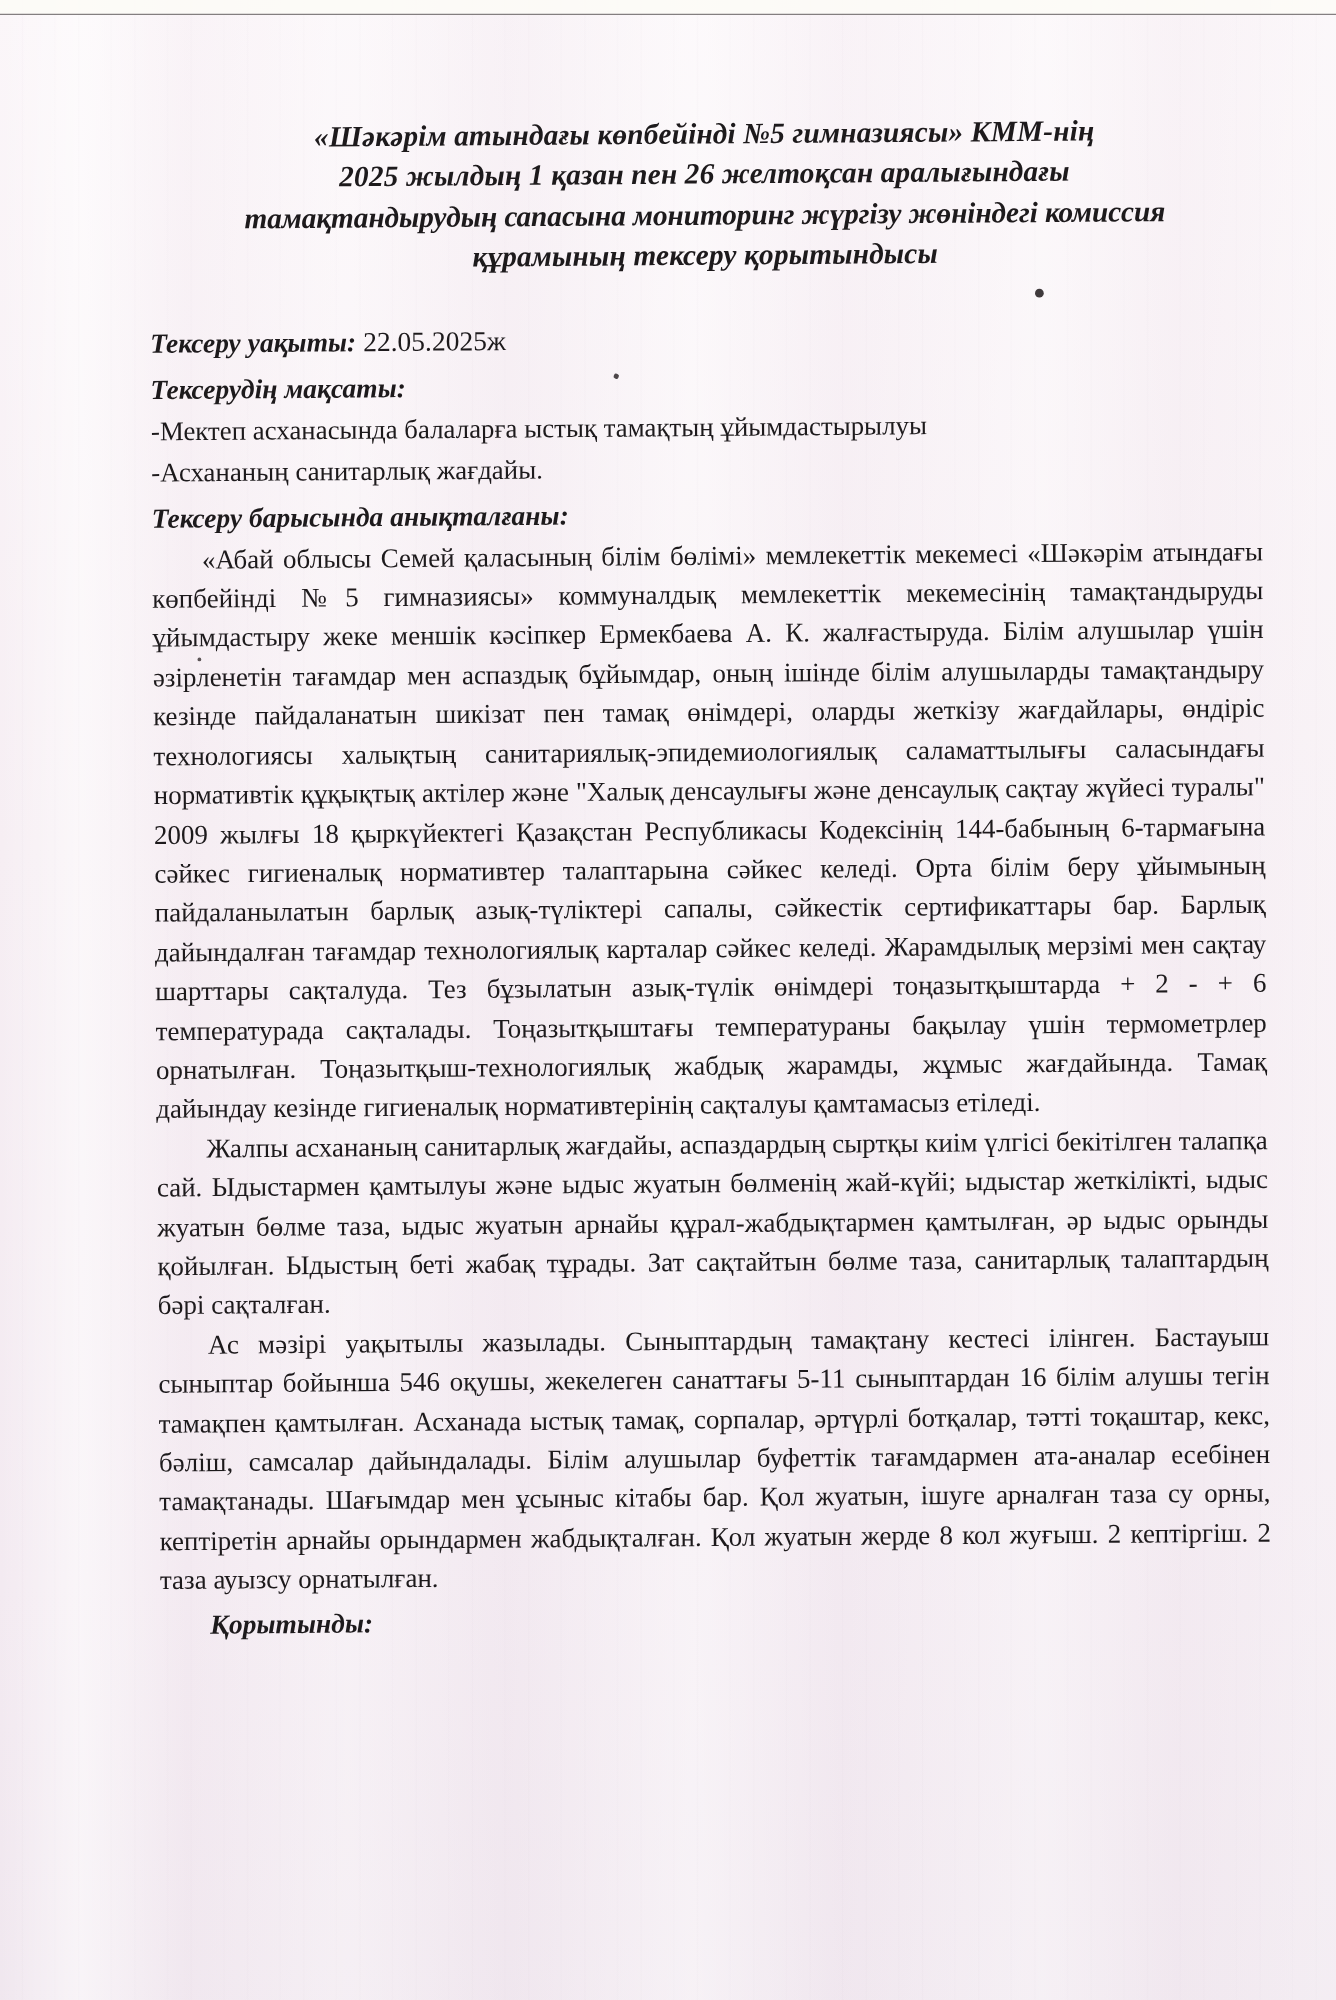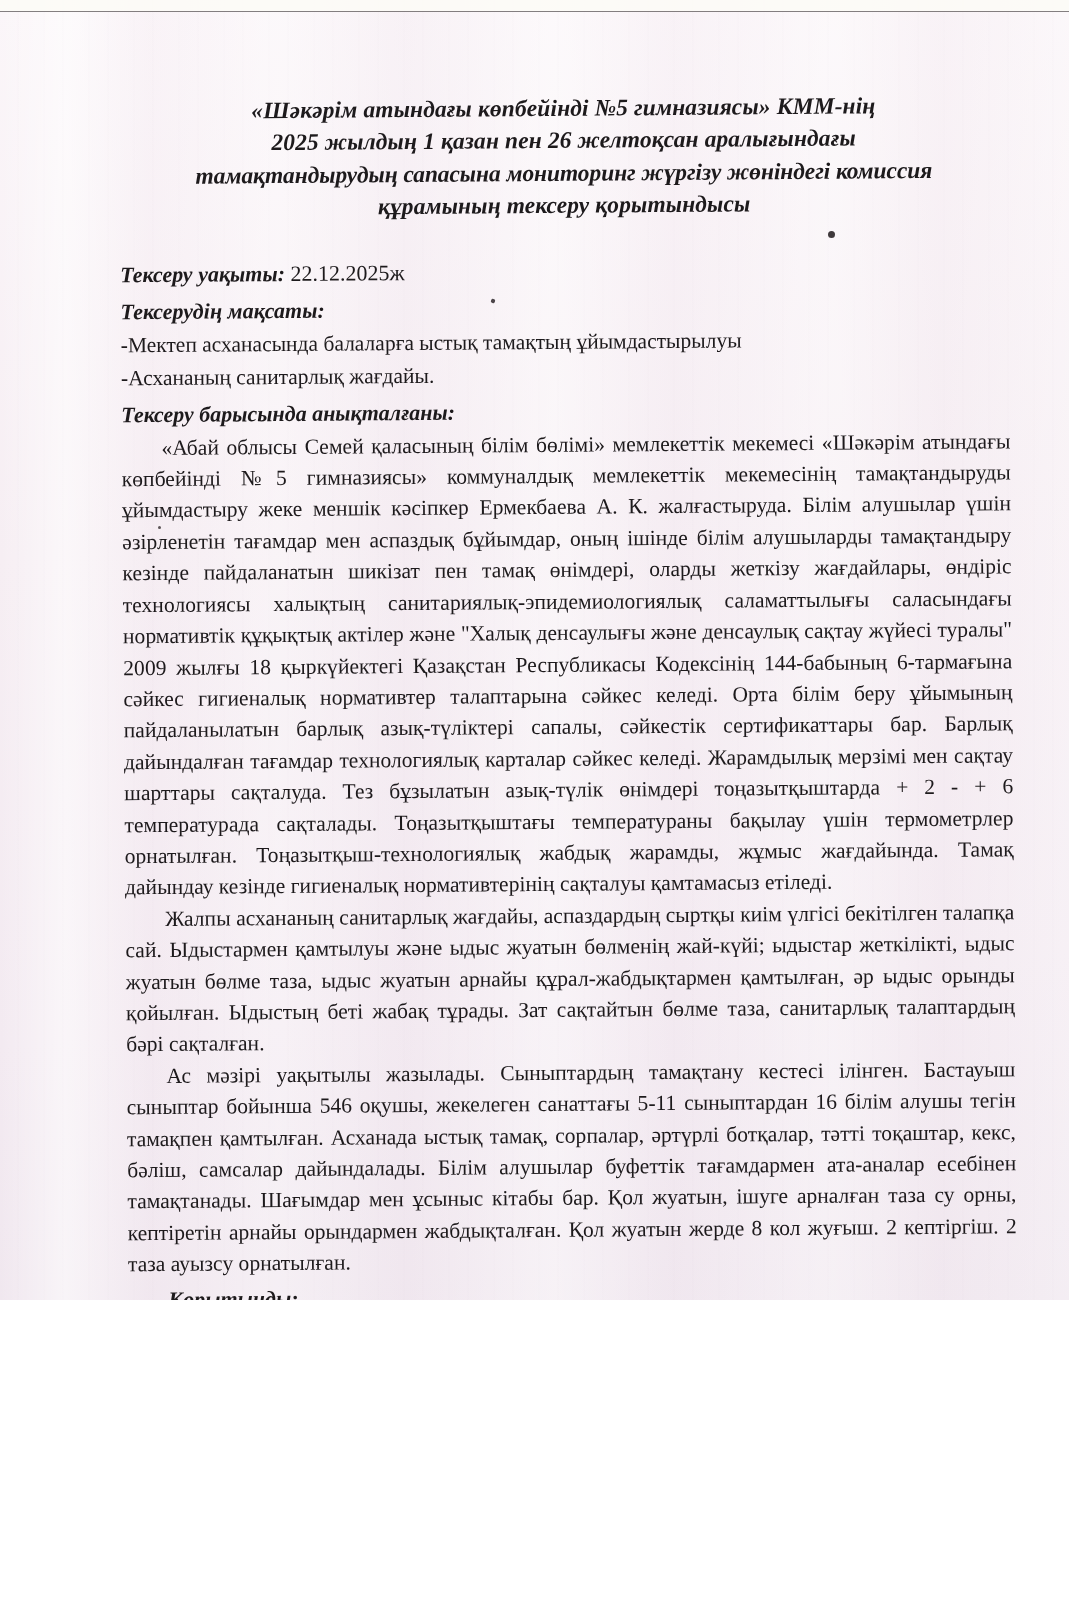--- a/index.html
+++ b/index.html
@@ -8,21 +8,21 @@
     padding: 0;
     background: #ffffff;
   }
   body {
     font-family: "Liberation Serif", "DejaVu Serif", serif;
   }
 
   .page {
     position: relative;
     width: 1069px;
-    height: 1300px;
+    height: 1600px;
     overflow: hidden;
     background: #f7f0f4;
     background-image:
       linear-gradient(90deg,
         rgba(255,255,255,0.00) 0%,
         rgba(255,255,255,0.55) 6%,
         rgba(243,233,240,0.20) 14%,
         rgba(255,255,255,0.35) 26%,
         rgba(240,230,238,0.25) 38%,
         rgba(255,255,255,0.45) 52%,
@@ -170,21 +170,21 @@
 
     <div class="title-block">
       <span class="tline l1">«Шәкәрім атындағы көпбейінді №5 гимназиясы» КММ-нің</span>
       <span class="tline l2">2025 жылдың 1 қазан пен 26 желтоқсан аралығындағы</span>
       <span class="tline l3">тамақтандырудың сапасына мониторинг жүргізу жөніндегі комиссия</span>
       <span class="tline l4">құрамының тексеру қорытындысы</span>
     </div>
 
     <p class="field-row">
       <span class="lbl">Тексеру уақыты:</span>
-      <span class="val">22.12.2025ж</span>
+      <span class="val">22.05.2025ж</span>
     </p>
 
     <p class="section-label">Тексерудің мақсаты:</p>
 
     <p class="bullet-line">-Мектеп асханасында балаларға ыстық тамақтың ұйымдастырылуы</p>
     <p class="bullet-line">-Асхананың санитарлық жағдайы.</p>
 
     <p class="section-label">Тексеру барысында анықталғаны:</p>
 
     <p class="para">«Абай облысы Семей қаласының білім бөлімі»  мемлекеттік мекемесі «Шәкәрім атындағы көпбейінді №5 гимназиясы» коммуналдық мемлекеттік мекемесінің тамақтандыруды ұйымдастыру жеке меншік кәсіпкер Ермекбаева А. К. жалғастыруда. Білім алушылар үшін әзірленетін тағамдар мен аспаздық бұйымдар, оның ішінде білім алушыларды тамақтандыру кезінде пайдаланатын шикізат пен тамақ өнімдері, оларды жеткізу жағдайлары, өндіріс технологиясы халықтың санитариялық-эпидемиологиялық саламаттылығы саласындағы нормативтік құқықтық актілер және "Халық денсаулығы және денсаулық сақтау жүйесі туралы"  2009 жылғы 18 қыркүйектегі Қазақстан Республикасы Кодексінің 144-бабының 6-тармағына сәйкес гигиеналық нормативтер талаптарына сәйкес келеді. Орта білім беру ұйымының пайдаланылатын барлық азық-түліктері  сапалы, сәйкестік сертификаттары бар. Барлық дайындалған тағамдар технологиялық карталар сәйкес келеді. Жарамдылық мерзімі мен сақтау шарттары сақталуда. Тез бұзылатын азық-түлік өнімдері тоңазытқыштарда + 2 - + 6 температурада сақталады. Тоңазытқыштағы температураны бақылау үшін термометрлер орнатылған. Тоңазытқыш-технологиялық жабдық жарамды, жұмыс жағдайында. Тамақ дайындау кезінде гигиеналық нормативтерінің сақталуы қамтамасыз етіледі.</p>

